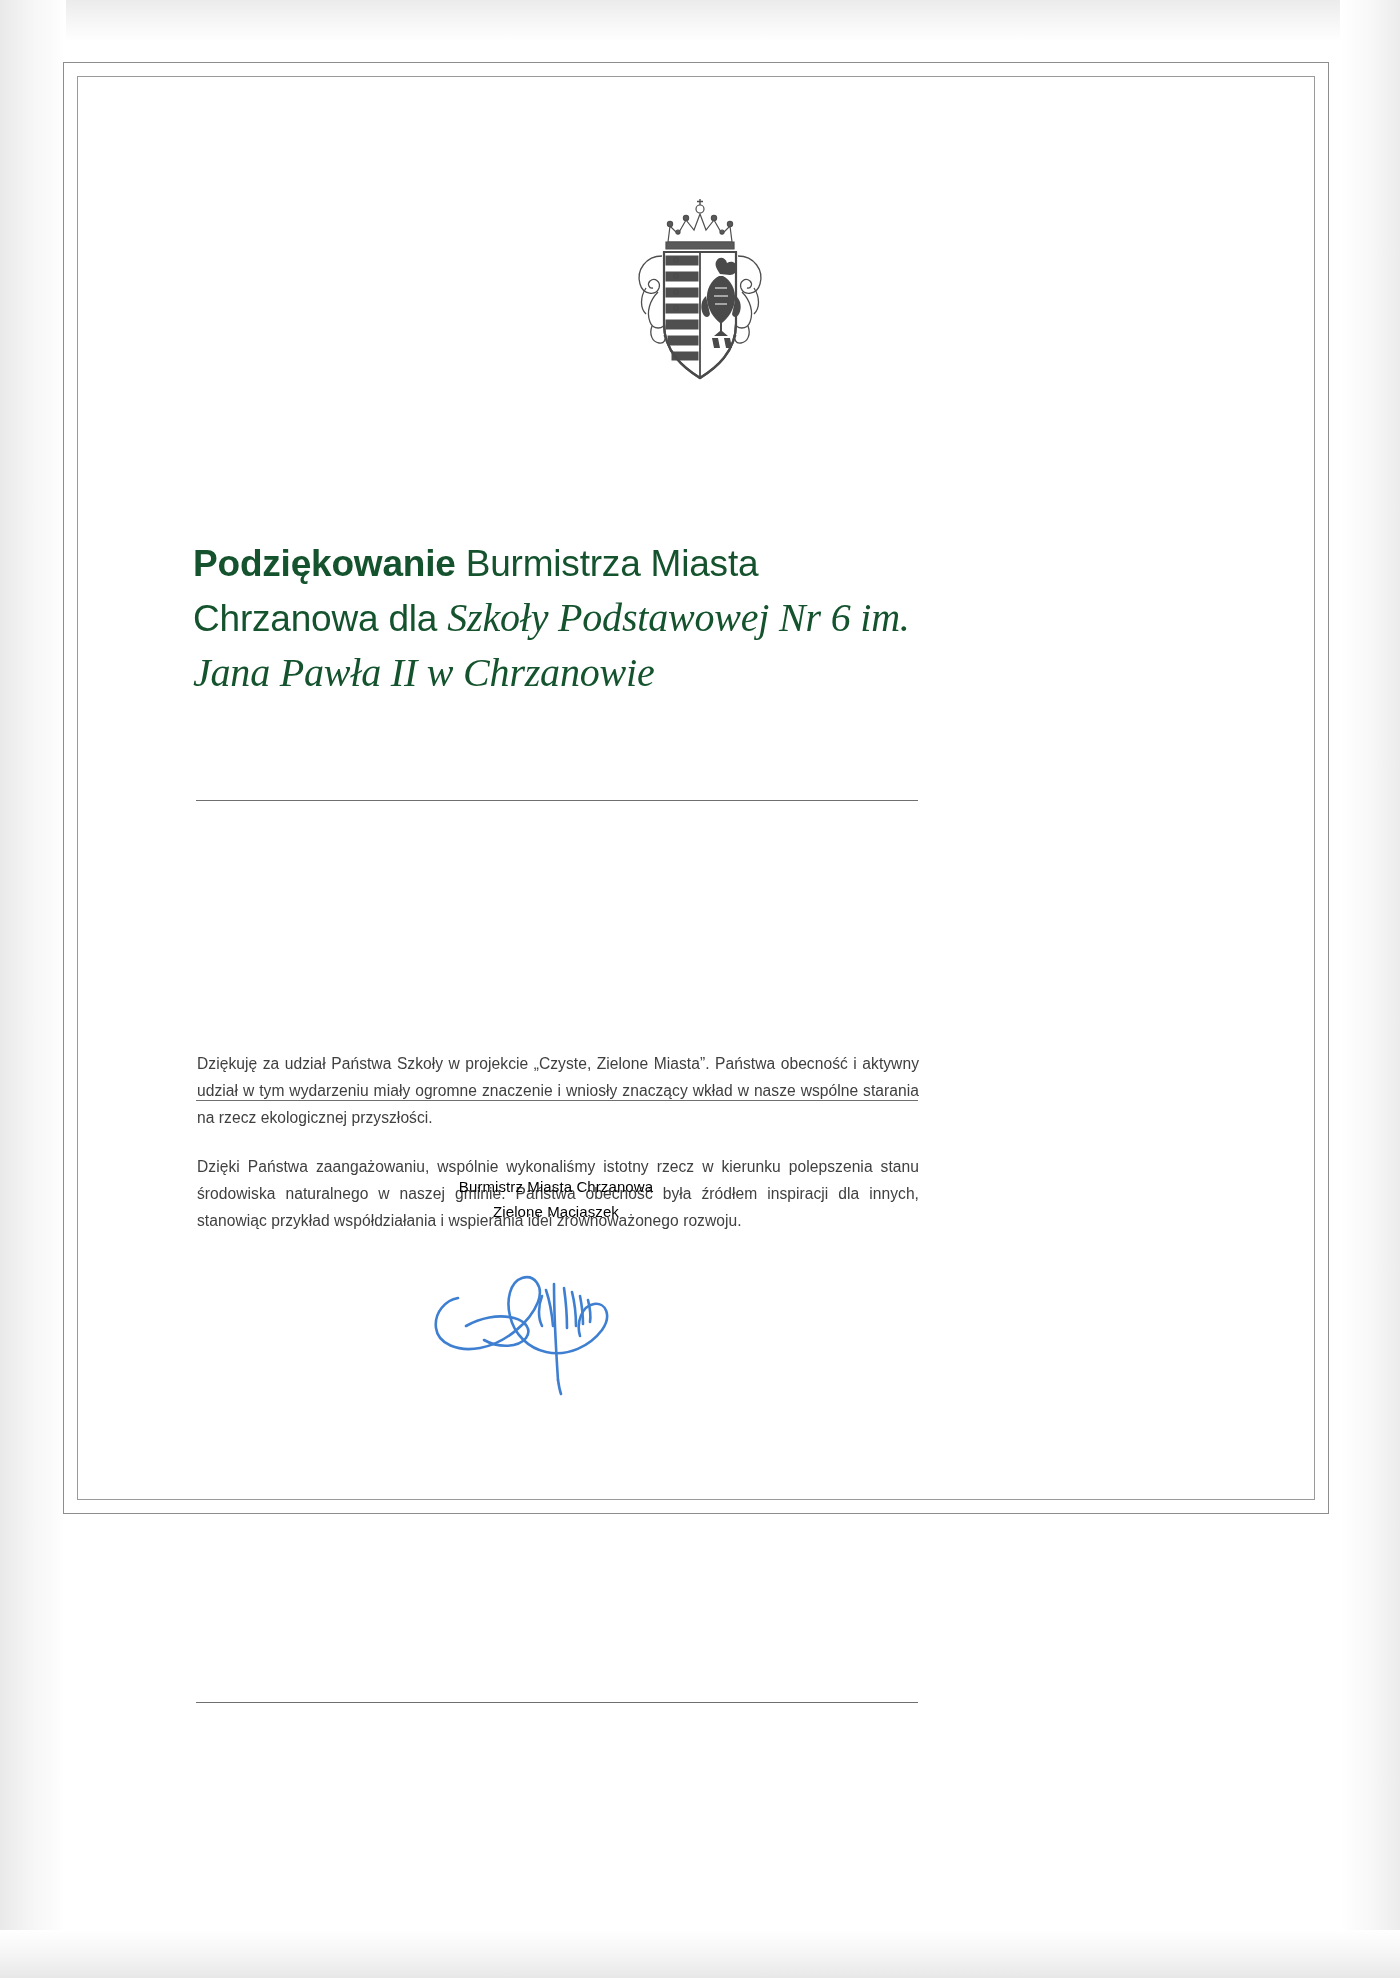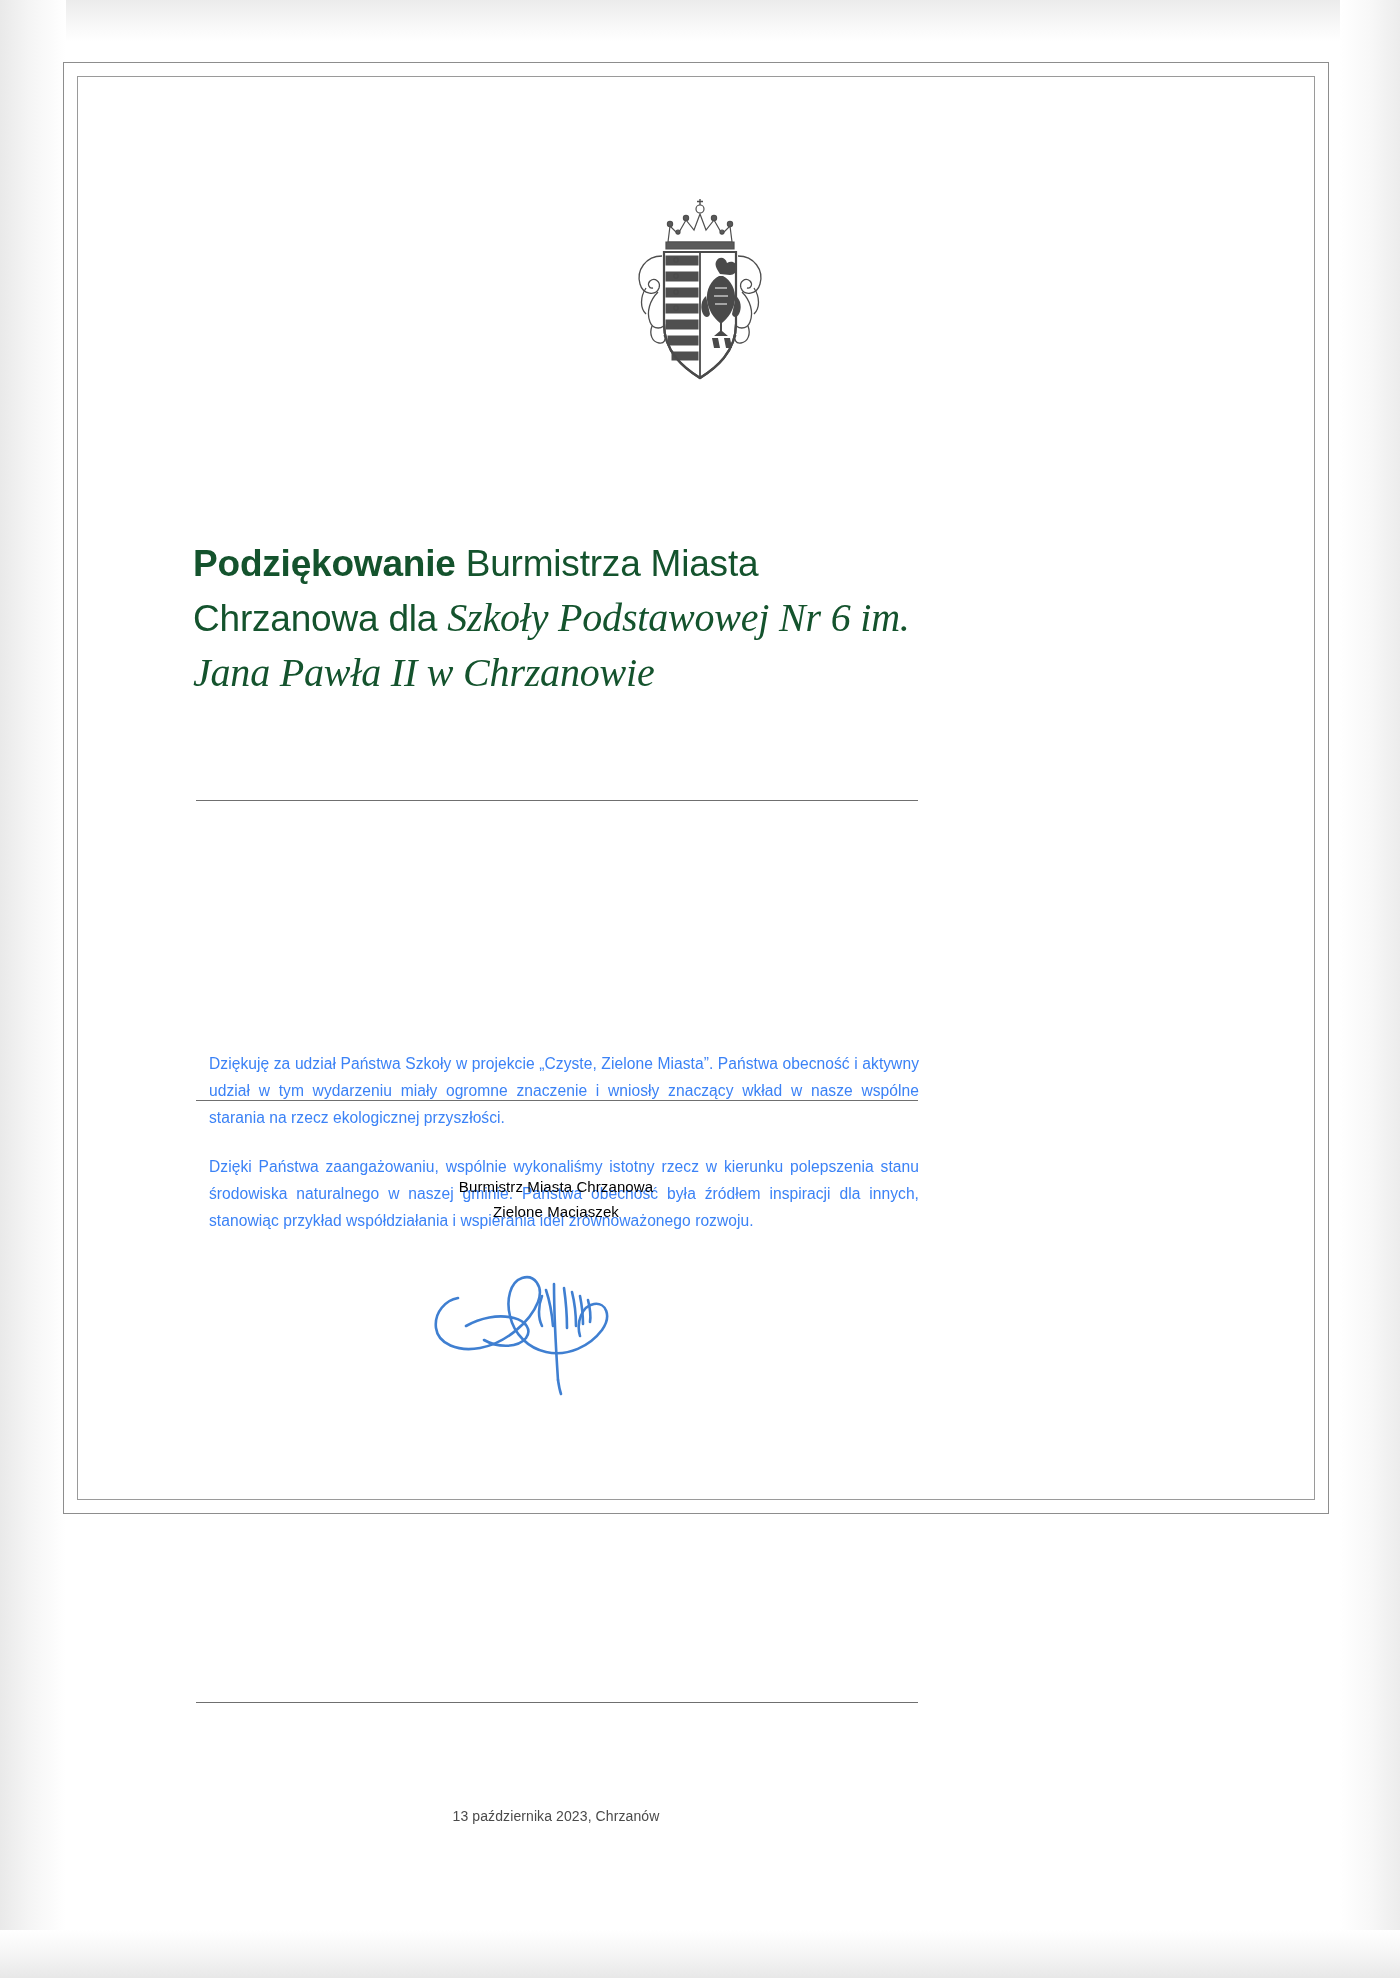--- a/index.html
+++ b/index.html
@@ -136,22 +136,22 @@
   .body-block {
     position: absolute;
     left: 193px;
     top: 1050px;
     width: 726px;
   }
   .para {
     font-size: 15.6px;
     line-height: 27px;
     text-align: justify;
-    color: #3b82f6;
-    margin: 0 0 22px 16px;
+    color: #404040;
+    margin: 0 0 22px 4px;
     letter-spacing: 0.05px;
   }
   .para:last-child { margin-bottom: 0; }
 
   
   .sig-block {
     position: absolute;
     left: 193px;
     top: 1174px;
     width: 726px;
@@ -299,15 +299,14 @@
           <path d="M174 66 C176 76 177 86 177 94"></path>
           <path d="M136 66 C132 76 132 88 136 96"></path>
           <path d="M182 70 C184 78 185 86 184 92"></path>
         </g>
       </svg>
     </div>
   </div>
 
   <div class="rule rule-3"></div>
 
-  <div class="footer-date">13 października 2023, Chrzanów</div>
 
 </div>
 
 </body></html>

